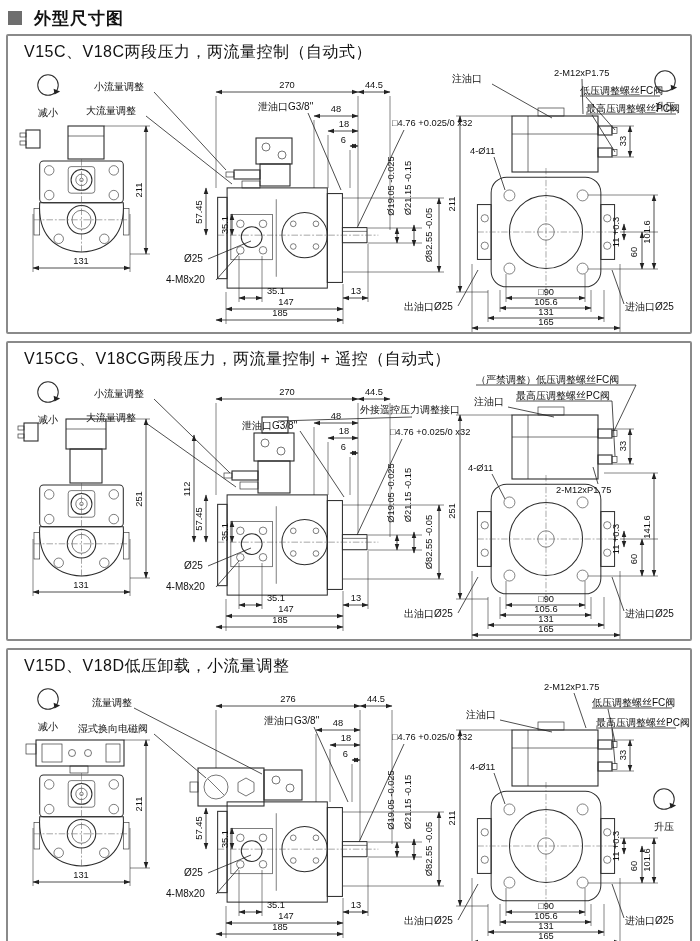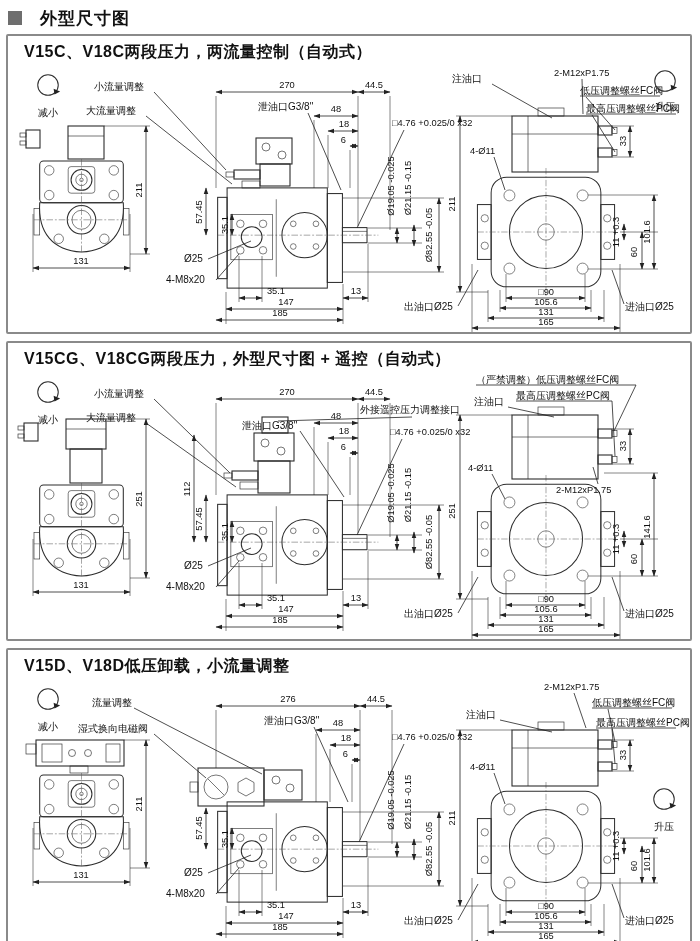--- a/index.html
+++ b/index.html
@@ -1,22 +1,22 @@
 <!DOCTYPE html>
 <html><head>
 <meta charset="utf-8">
 <style>
   html,body{margin:0;padding:0;background:#fff;}
   body{width:700px;font-family:"Liberation Sans",sans-serif;color:#111;}
   .page{width:700px;height:941px;background:#fff;position:relative;box-sizing:border-box;padding:4px 6px;}
-  .pagetitle{display:flex;align-items:center;gap:18px;height:24px;margin:2px 0 4px 2px;}
+  .pagetitle{display:flex;align-items:center;gap:12px;height:24px;margin:2px 0 4px 2px;}
   .bullet{width:14px;height:14px;background:#6e6e6e;}
   .pagetitle span{font-size:17px;font-weight:bold;letter-spacing:1px;}
   .panel{border:2px solid #8a8a8a;border-radius:2px;background:#fff;margin-bottom:7px;box-sizing:border-box;width:686px;}
-  .panel-header{font-size:16px;font-weight:bold;padding:6px 16px 0 16px;height:22px;letter-spacing:.5px;}
+  .panel-header{font-size:16px;font-weight:normal;padding:6px 16px 0 16px;height:22px;letter-spacing:.5px;}
   svg{display:block;}
   text{font-family:"Liberation Sans",sans-serif;fill:#111;}
   .t{font-size:10px;}
   .d{font-size:9.3px;}
   .ln{fill:none;stroke:#2d2d2d;stroke-width:1.1;}
   .th{fill:none;stroke:#2d2d2d;stroke-width:.65;}
   .cl{fill:none;stroke:#555;stroke-width:.55;stroke-dasharray:7 2 2 2;}
   .dm{fill:none;stroke:#222;stroke-width:.8;marker-start:url(#ar);marker-end:url(#ar);}
   .e{fill:none;stroke:#222;stroke-width:.55;}
   .l{fill:none;stroke:#222;stroke-width:.8;}
@@ -253,21 +253,21 @@
       <line class="e" x1="464" y1="200" x2="464" y2="268"></line>
         <line class="e" x1="612" y1="200" x2="612" y2="268"></line>
       <text class="t" x="396" y="246">出油口Ø25</text>
       <path class="l" d="M450,242 L470,206"></path>
       <text class="t" x="617" y="246">进油口Ø25</text>
       <path class="l" d="M616,240 L604,206"></path>
     </svg>
   </div>
 
   <div class="panel">
-    <div class="panel-header">V15CG、V18CG两段压力，外型尺寸图 + 遥控（自动式）</div>
+    <div class="panel-header">V15CG、V18CG两段压力，两流量控制 + 遥控（自动式）</div>
     <svg width="682" height="268" viewBox="0 0 682 268">
       <g>
         <use href="#rot-icon" x="26" y="8" width="28" height="28"></use>
         <text class="t" x="40" y="52" text-anchor="middle">减小</text>
       </g>
       <text class="t" x="86" y="26">小流量调整</text>
       <path class="l" d="M146,28 L222,102"></path>
       <text class="t" x="78" y="50">大流量调整</text>
       <path class="l" d="M138,52 L228,116"></path>
 

